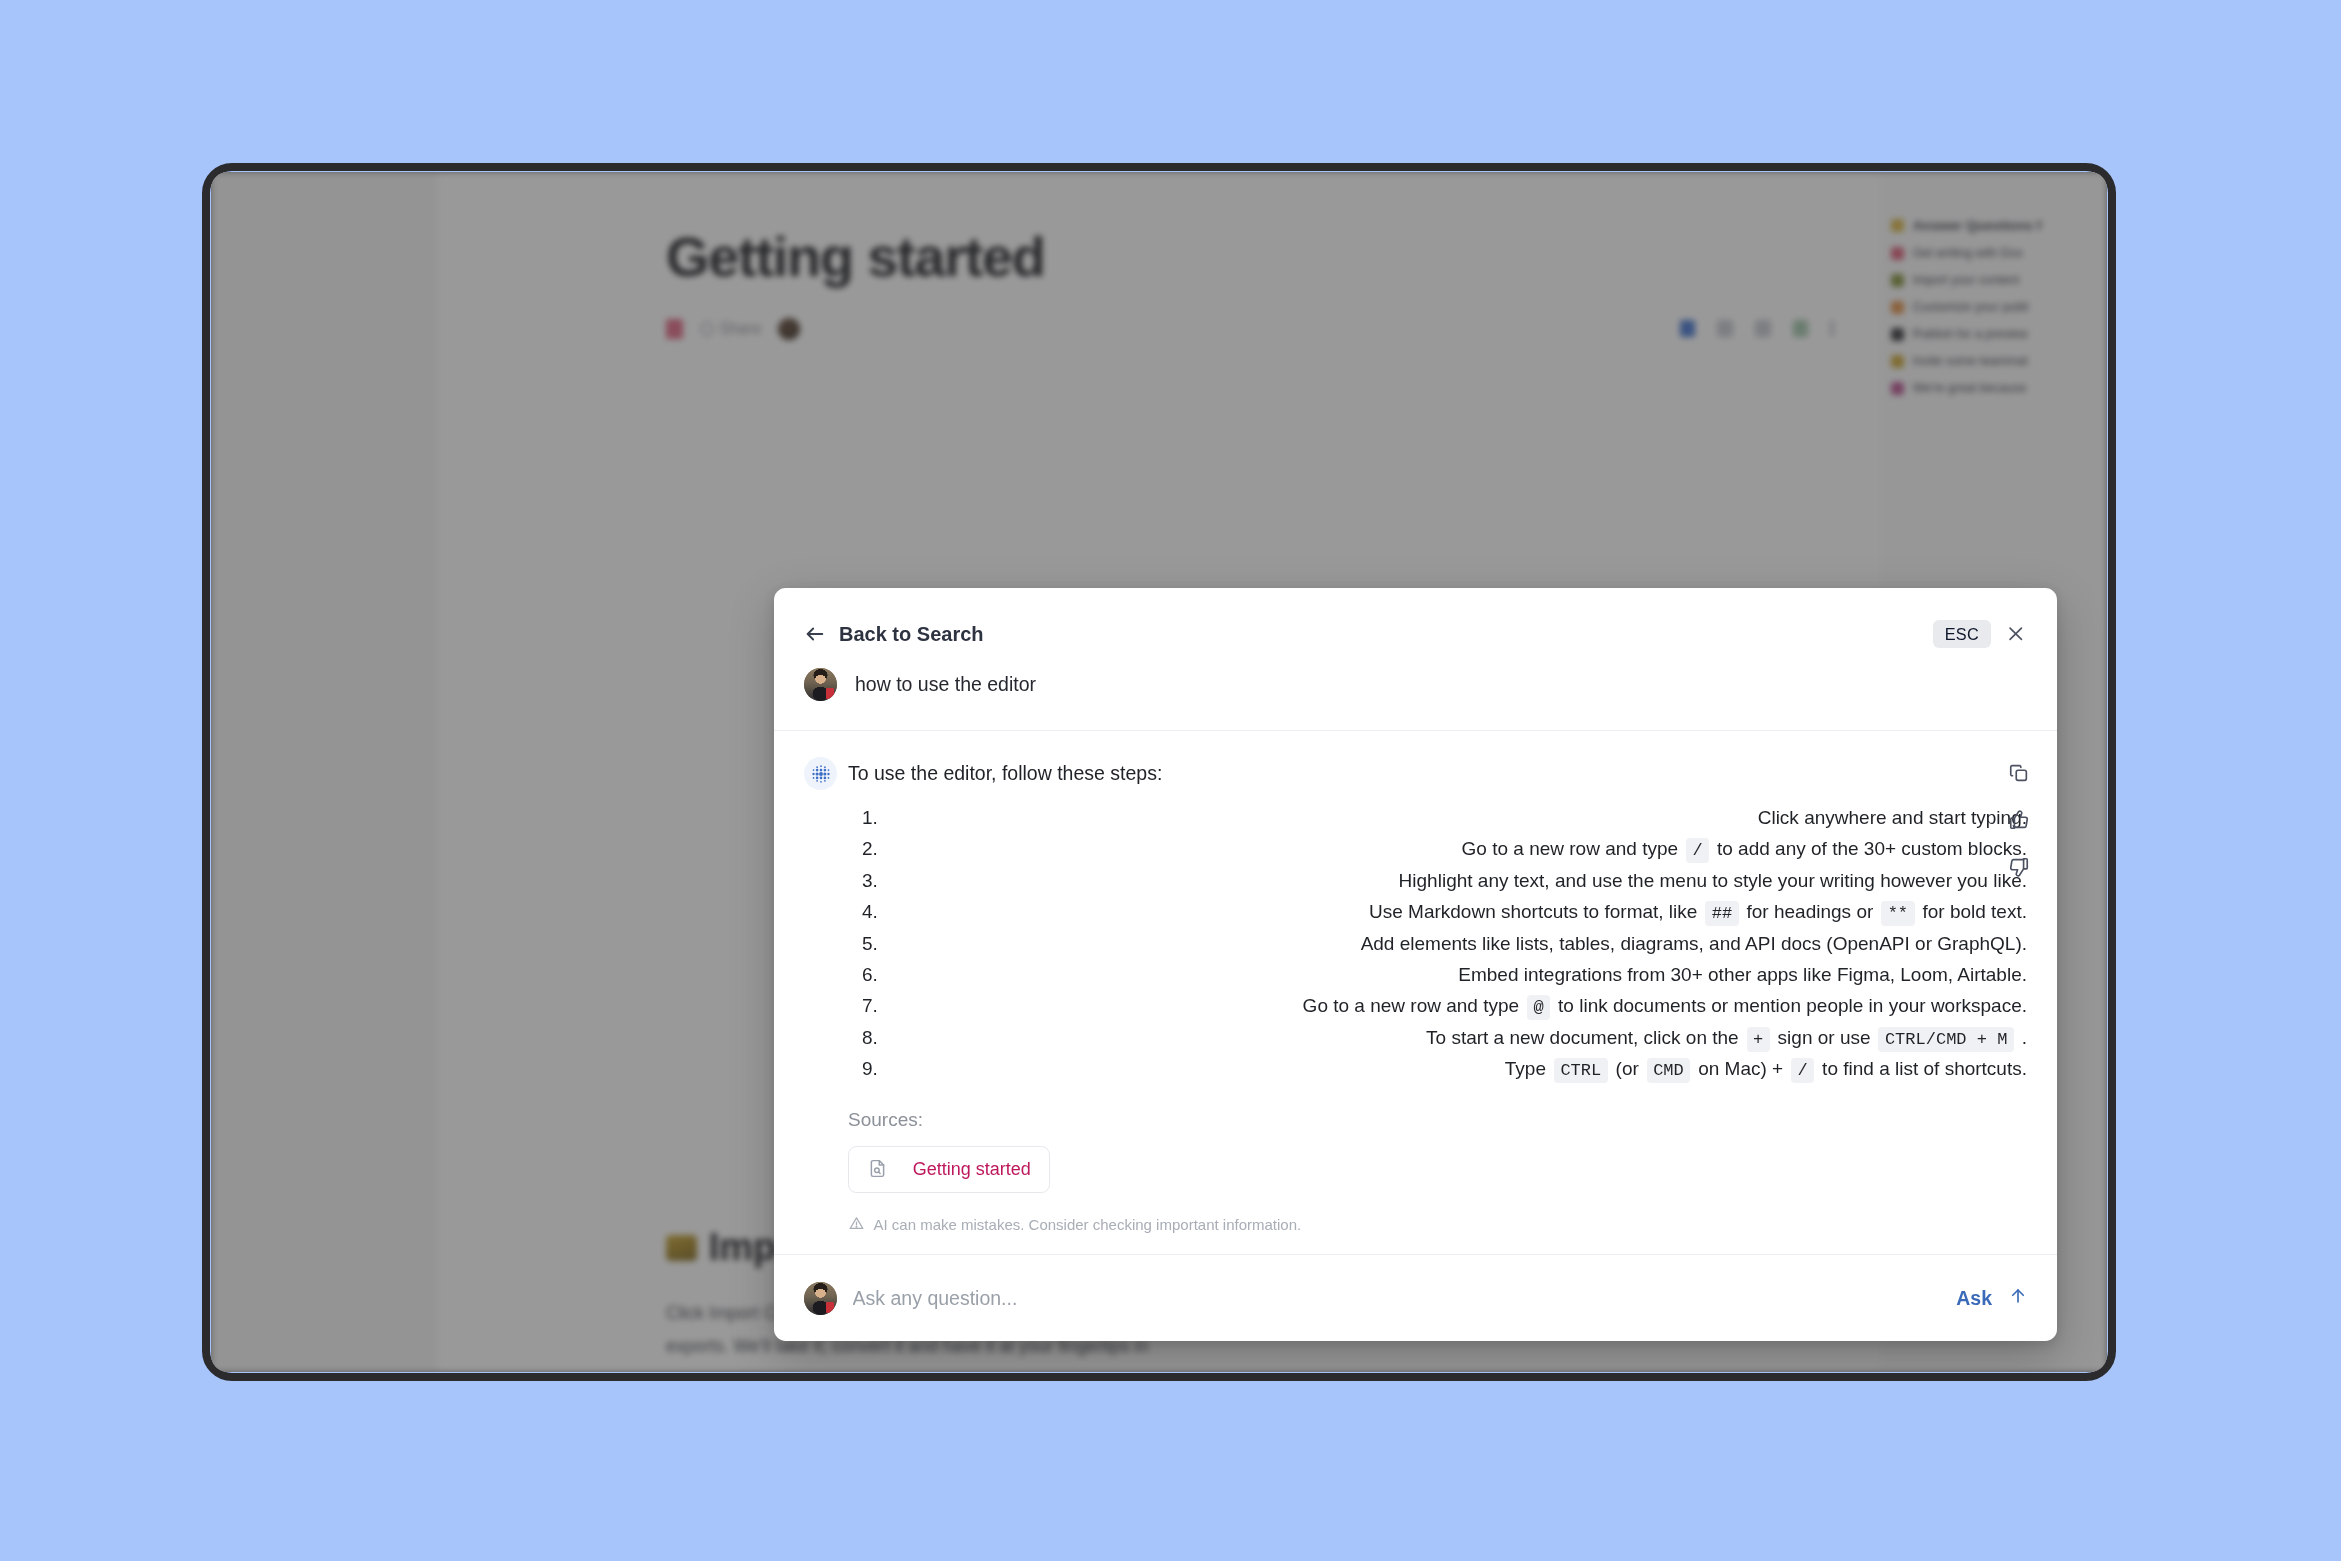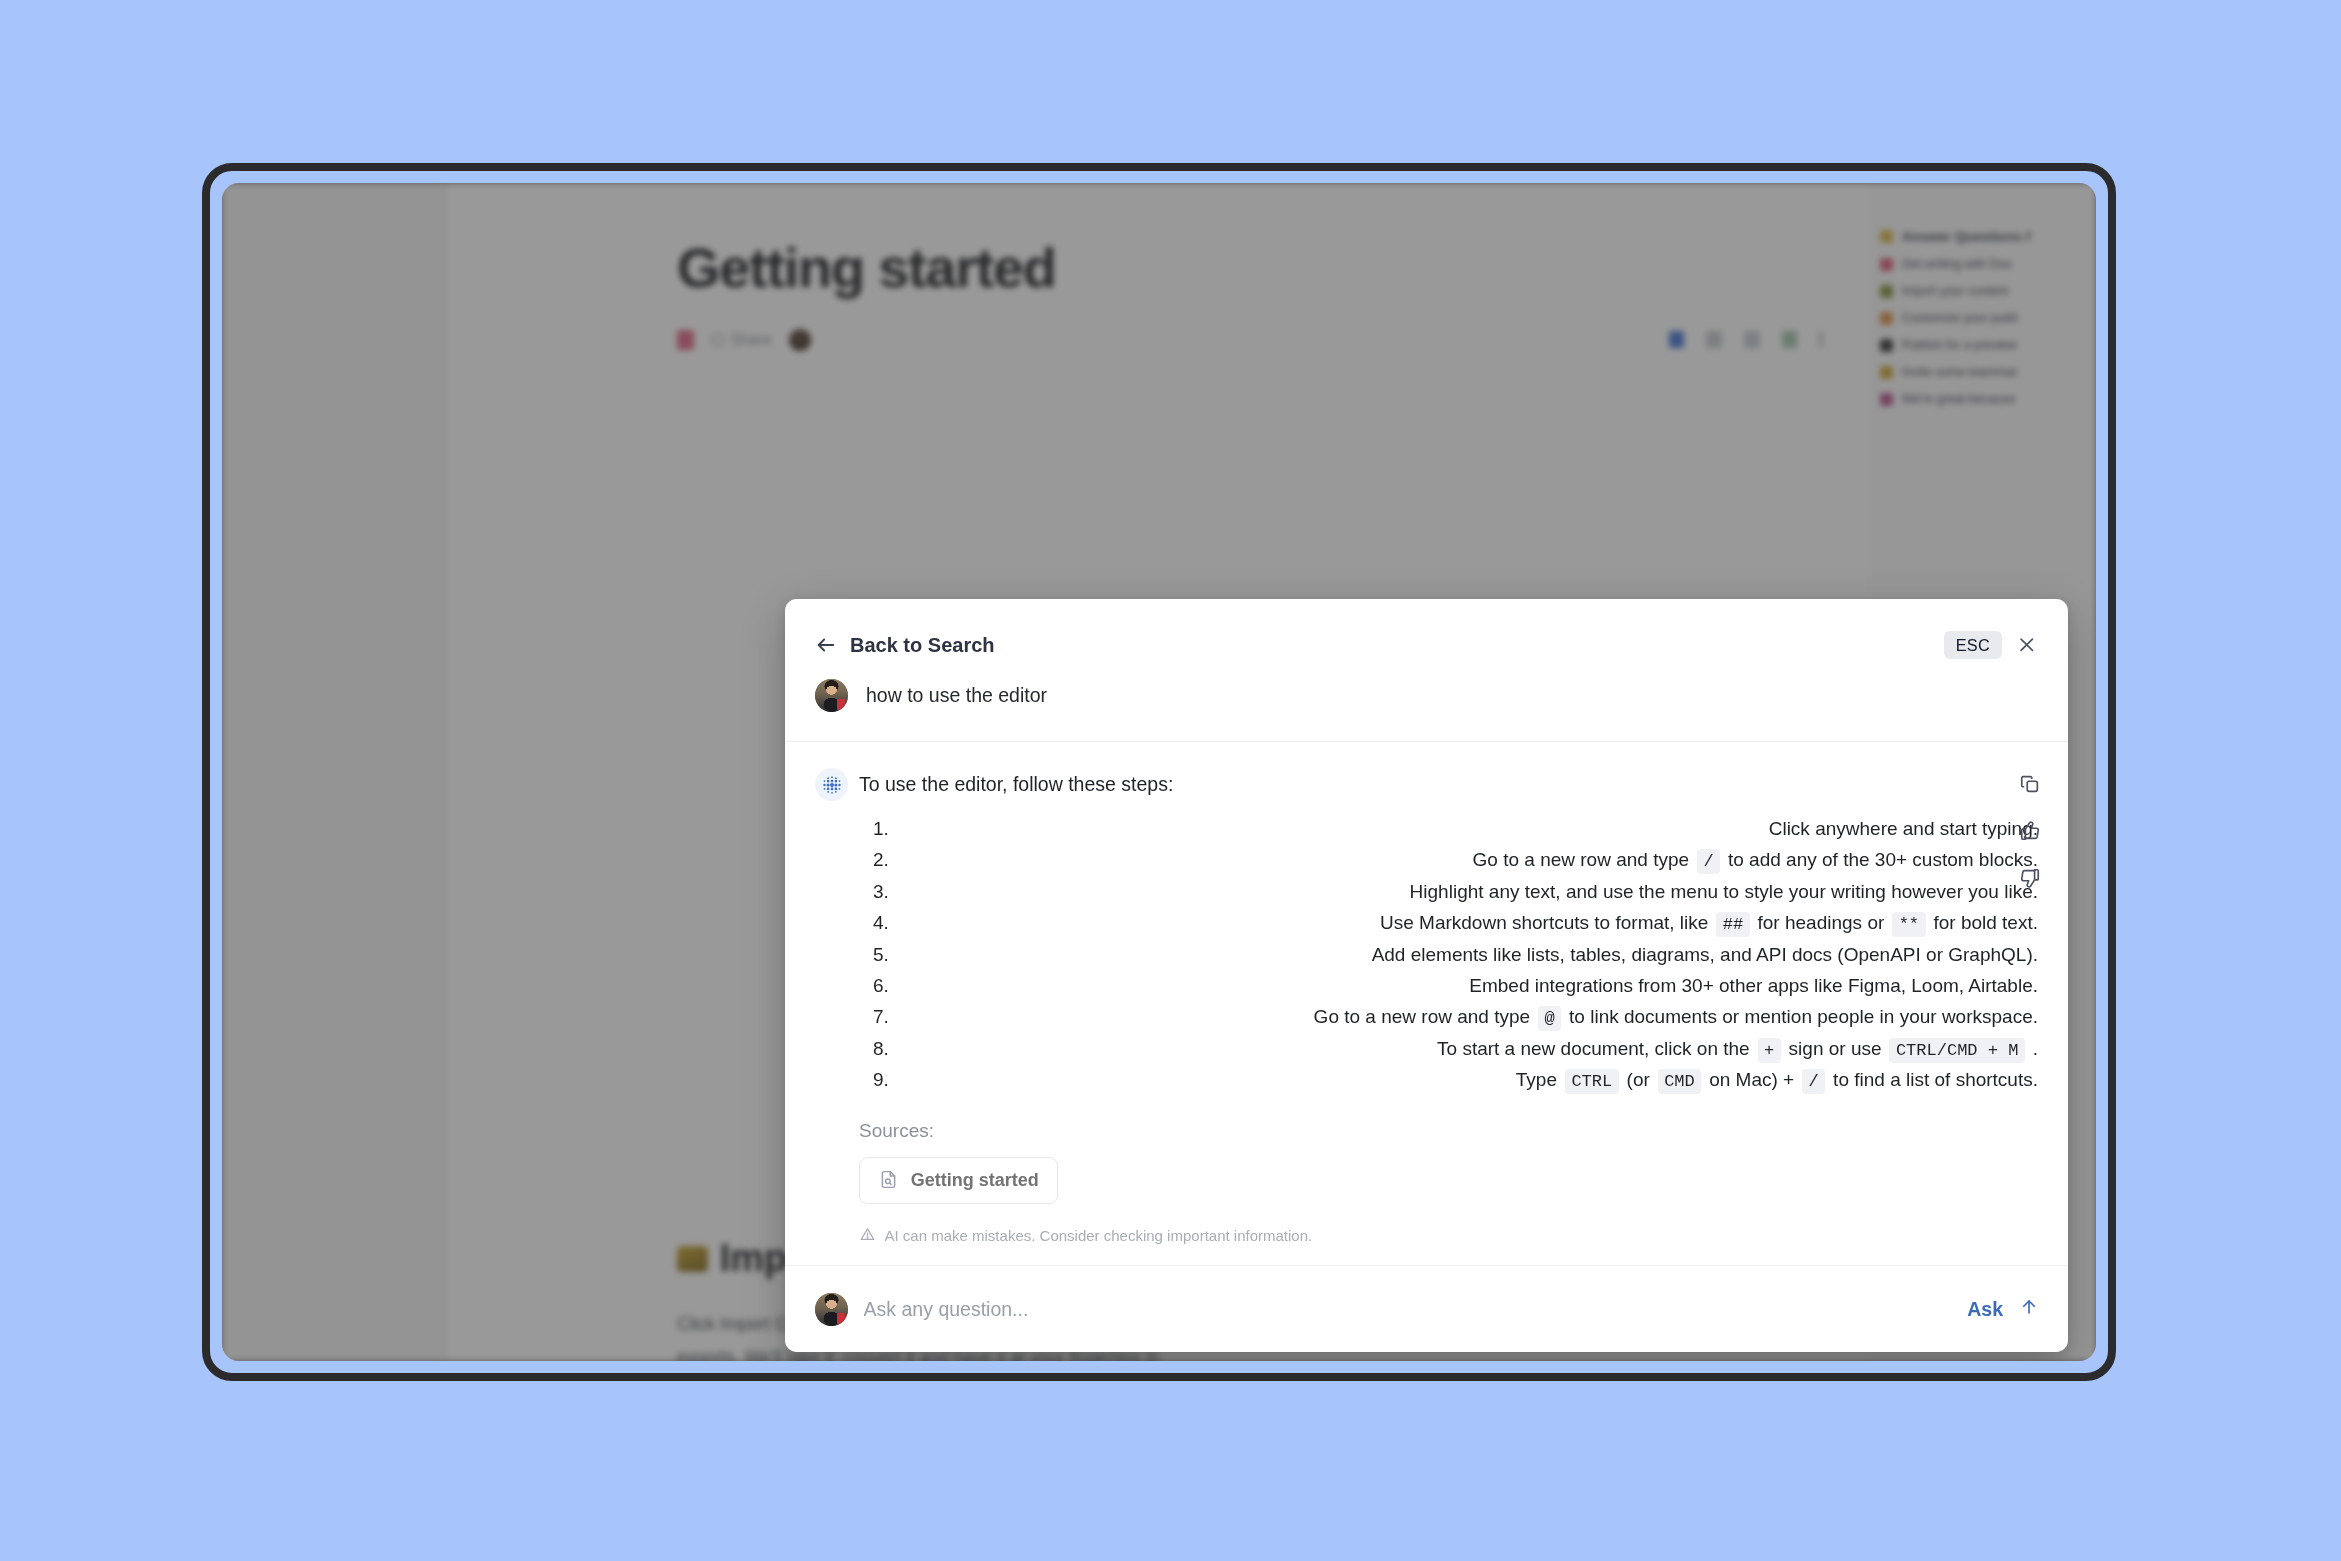--- a/index.html
+++ b/index.html
@@ -19,21 +19,21 @@
   
   .device-frame {
     position: absolute;
     left: 202px;
     top: 163px;
     width: 1914px;
     height: 1218px;
     border: 8.5px solid #2b2b2e;
     border-radius: 30px;
     background: #a7c5fb;
-    padding: 12px;
+    padding: 1px;
   }
 
   .device-screen {
     position: relative;
     width: 100%;
     height: 100%;
     border-radius: 17px;
     overflow: hidden;
     background: #808080;
   }
@@ -311,22 +311,23 @@
     gap: 11.7px;
     margin-top: 14.3px;
     padding: 11px 18px;
     border: 1.3px solid #e5e7eb;
     border-radius: 8.5px;
     background: #fff;
     cursor: pointer;
   }
   .source-chip .label {
     font-size: 18px;
-    font-weight: bold;
-    color: #737373;
+    font-weight: normal;
+    color: #be185d;
+    margin-left: 13px;
   }
 
   .disclaimer {
     margin-top: 22px;
     display: flex;
     align-items: center;
     gap: 8.5px;
     font-size: 15px;
     color: #a8adb6;
   }

